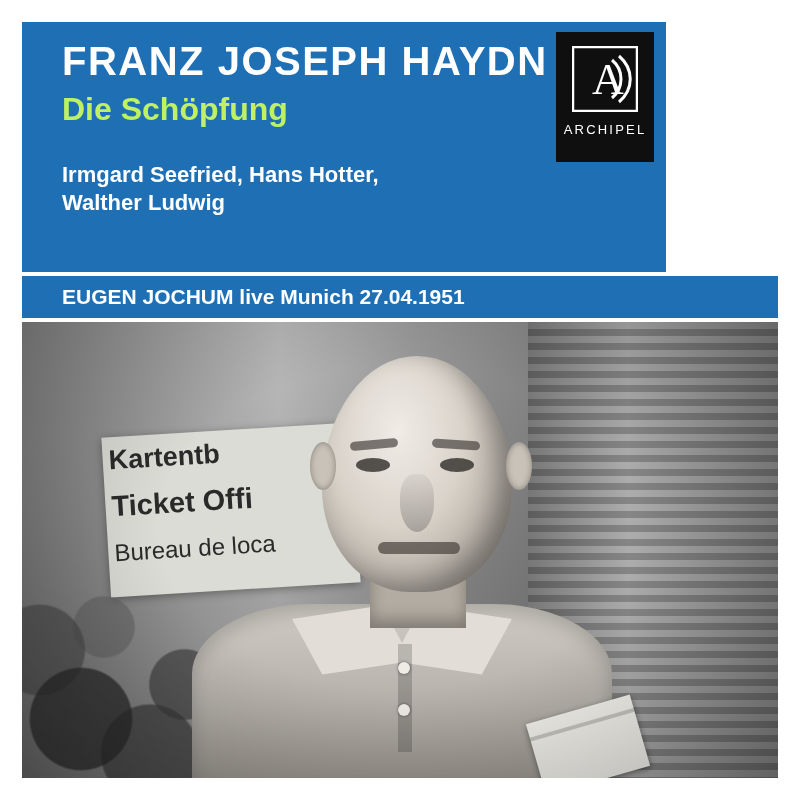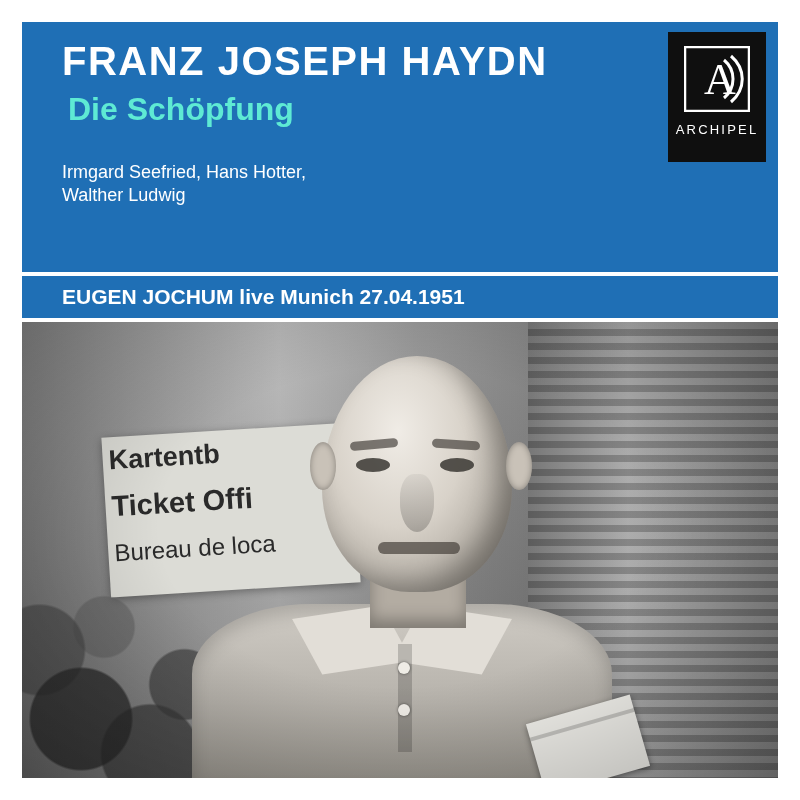--- a/index.html
+++ b/index.html
@@ -15,50 +15,50 @@
     width: 800px;
     height: 800px;
     background: #ffffff;
     overflow: hidden;
   }
   
   .top-panel {
     position: absolute;
     left: 22px;
     top: 22px;
-    width: 756px;
+    width: 644px;
     height: 250px;
     background: #1f6fb5;
   }
   .title-block {
     position: absolute;
     left: 40px;
     top: 18px;
     width: 600px;
   }
   .composer {
     color: #ffffff;
     font-size: 40px;
     font-weight: bold;
     letter-spacing: 1.5px;
     line-height: 1.05;
     margin: 0 0 10px 0;
     white-space: nowrap;
   }
   .work-title {
-    color: #5eead4;
+    color: #bef264;
     font-size: 32px;
     font-weight: bold;
     line-height: 1.1;
-    margin: 0 0 34px 6px;
+    margin: 0 0 34px 0;
   }
   .performers {
     color: #ffffff;
-    font-size: 18px;
-    font-weight: normal;
+    font-size: 22px;
+    font-weight: bold;
     line-height: 1.25;
     margin: 0;
   }
   
   .label-logo {
     position: absolute;
     right: 12px;
     top: 10px;
     width: 98px;
     height: 130px;

